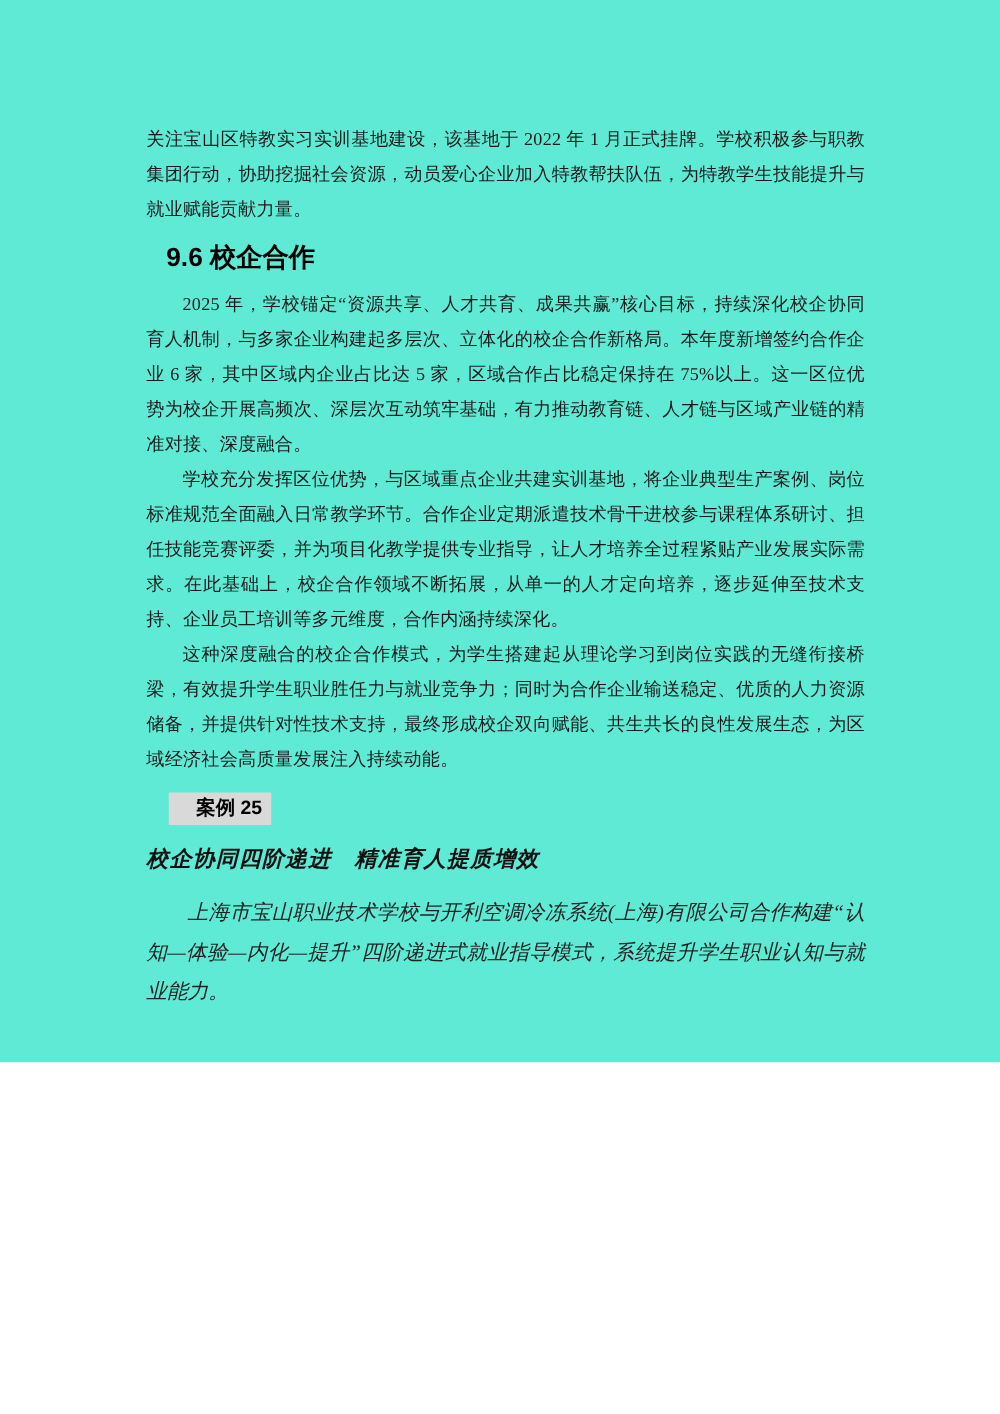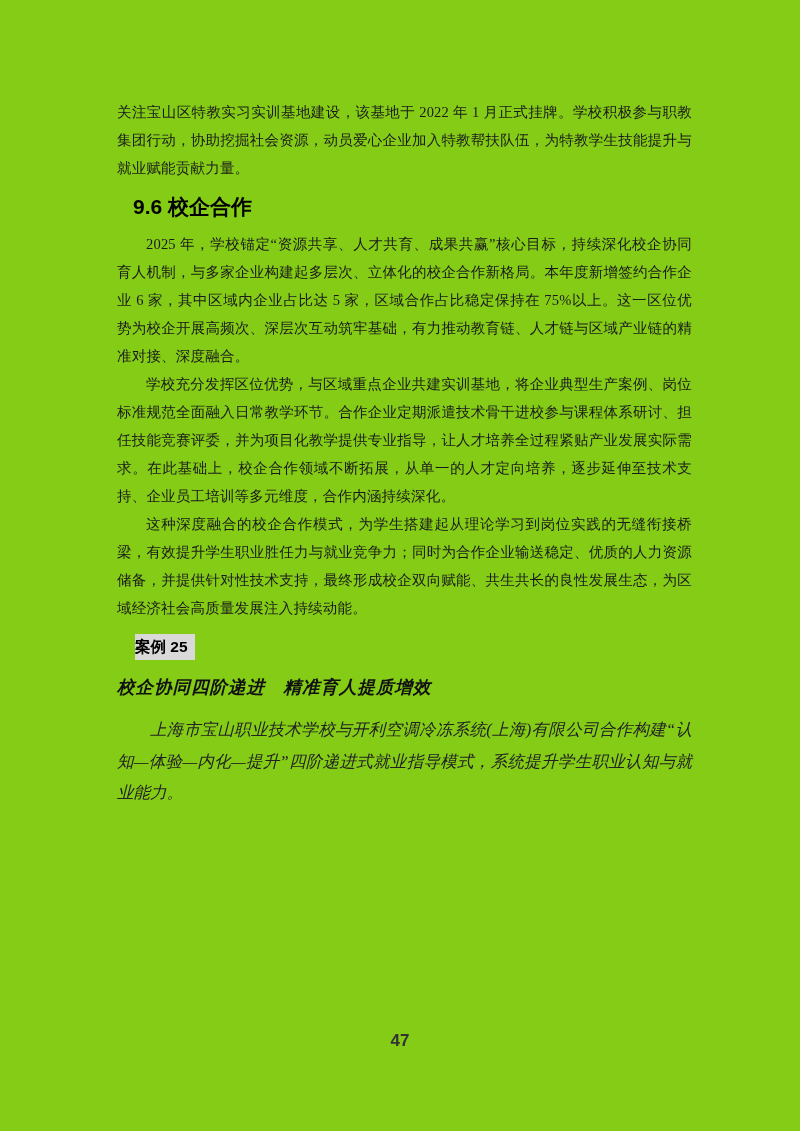--- a/index.html
+++ b/index.html
@@ -1,20 +1,20 @@
 <!DOCTYPE html>
 <html lang="zh"><head>
 <meta charset="utf-8">
 <style>
   html, body { margin: 0; padding: 0; background: #ffffff; }
   .page {
     position: relative;
     width: 800px;
-    height: 1131px;
-    background: #84cc16;
+    height: 850px;
+    background: #5eead4;
     overflow: hidden;
     font-family: "Liberation Serif", "DejaVu Serif", serif;
     color: #1a1a1a;
   }
   .content {
     position: absolute;
     left: 117px;
     top: 98px;
     width: 575px;
   }
@@ -37,21 +37,21 @@
   }
   .case-badge-row { margin: 12px 0 0 18px; line-height: 26px; }
   .case-badge {
     display: inline-block;
     background: #d9d9d9;
     color: #000000;
     font-family: "Liberation Sans", "DejaVu Sans", sans-serif;
     font-size: 15.5px;
     font-weight: bold;
     line-height: 20px;
-    padding: 3px 7px 3px 0;
+    padding: 3px 7px 3px 22px;
   }
   .case-title {
     margin: 14px 0 14px 0;
     text-align: left;
     font-size: 17.5px;
     font-weight: bold;
     font-style: italic;
     line-height: 26px;
     color: #111111;
     letter-spacing: 1px;

